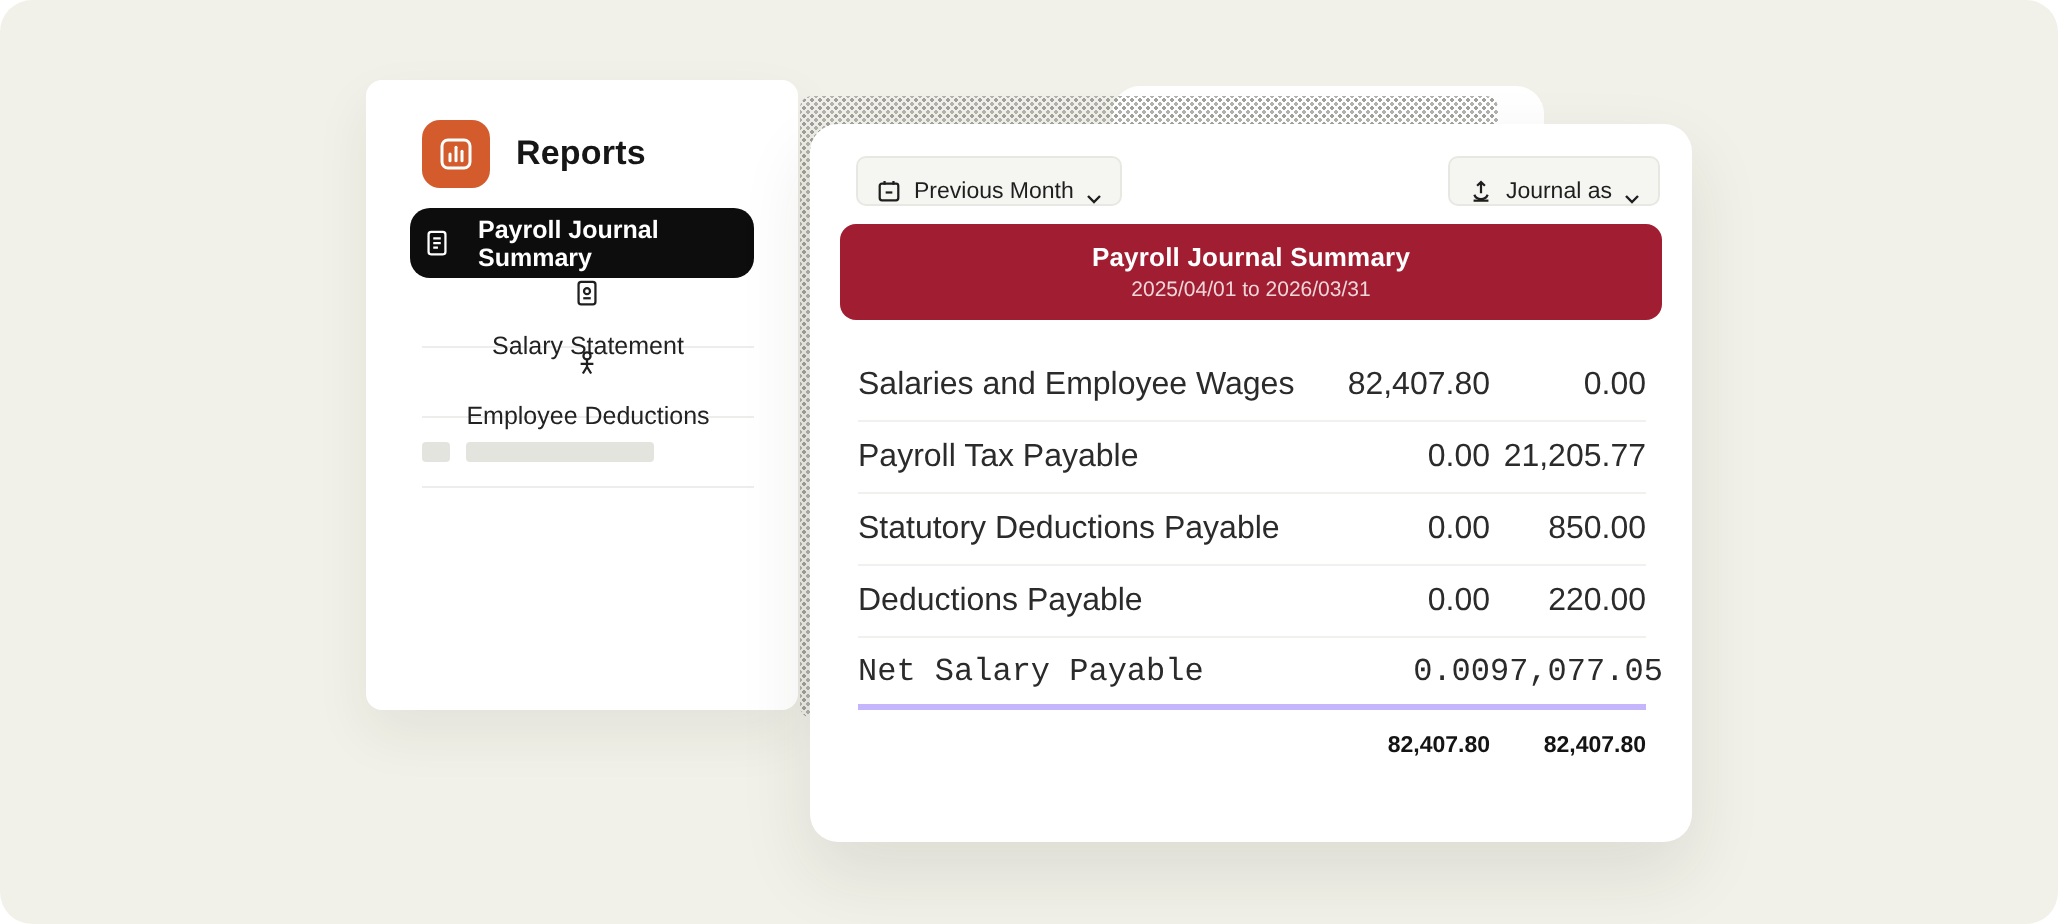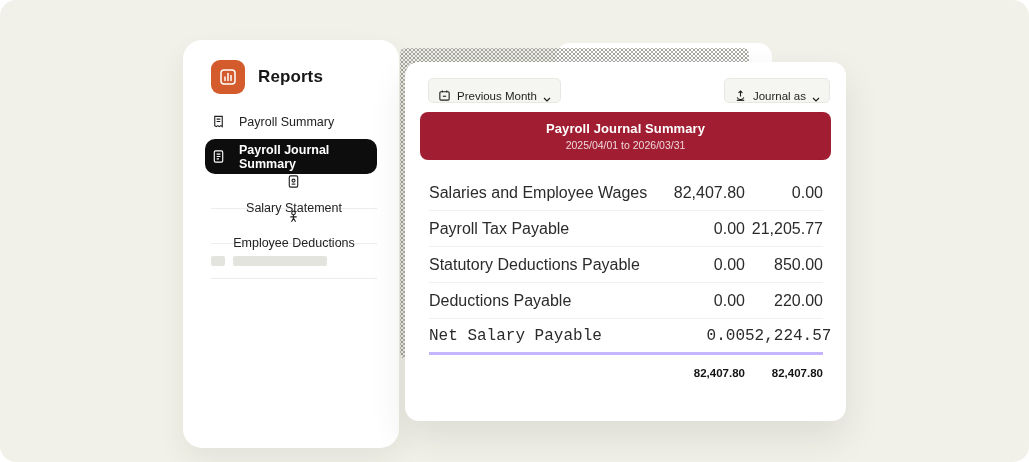--- a/index.html
+++ b/index.html
@@ -8,21 +8,21 @@
 
   
   .card { position:absolute; background:#ffffff; }
   #back-right-card { left:556px; top:43px; width:216px; height:90px; border-radius:14px; }
   #dot-pattern { position:absolute; left:400px; top:48px; width:349px; height:311px; border-radius:6px;
     background-image:
       radial-gradient(circle, #a2a29c 0.9px, transparent 1.05px),
       radial-gradient(circle, #b3b3ad 0.9px, transparent 1.05px);
     background-size:4px 4px, 4px 4px;
     background-position:0 0, 2px 2px; }
-  #sidebar-card { left:183px; top:40px; width:216px; height:408px; border-radius:19px;
+  #sidebar-card { left:183px; top:40px; width:216px; height:315px; border-radius:8px;
     box-shadow:0 12px 28px rgba(40,40,30,.07); }
   #front-card { left:405px; top:62px; width:441px; height:359px; border-radius:14px;
     box-shadow:0 16px 36px rgba(40,40,30,.10); }
 
   
   .sb-header { display:flex; align-items:center; gap:13px; padding:20px 22px 0 28px; }
   .sb-logo { width:34px; height:34px; border-radius:9px; background:var(--orange,#d35b2c);
     display:flex; align-items:center; justify-content:center; flex:0 0 auto; }
   .sb-title { font-size:17px; font-weight:700; color:#161616; letter-spacing:.1px; }
   .sb-menu { list-style:none; margin-top:10px; padding:0 22px 0 28px; }
@@ -73,29 +73,20 @@
         <svg width="20" height="20" viewBox="0 0 20 20" fill="none" stroke="#ffffff" stroke-width="1.5">
           <rect x="3" y="3" width="14" height="14" rx="3"></rect>
           <path d="M7 13.4 V10" stroke-linecap="round"></path>
           <path d="M10 13.4 V6.6" stroke-linecap="round"></path>
           <path d="M13 13.4 V8.6" stroke-linecap="round"></path>
         </svg>
       </div>
       <div class="sb-title">Reports</div>
     </div>
     <ul class="sb-menu" id="sb-menu">
-        <li class="sb-item">
-    <span class="mi-icon">
-            <svg width="15" height="15" viewBox="0 0 16 16" fill="none" stroke="currentColor" stroke-width="1.2">
-              <path d="M4 2.5 H12 V13.5 L10.4 12.4 L8.8 13.5 L7.2 12.4 L5.6 13.5 L4 12.4 Z"></path>
-              <path d="M6 5.5 H10 M6 8 H10"></path>
-            </svg>
-          </span>
-    <span class="mi-label">Payroll Summary</span>
-  </li>
         <li class="sb-item selected">
     <span class="mi-icon">
             <svg width="15" height="15" viewBox="0 0 16 16" fill="none" stroke="currentColor" stroke-width="1.2">
               <rect x="3.5" y="2" width="9" height="12" rx="1.4"></rect>
               <path d="M6 5.5 H10 M6 8 H10 M6 10.5 H8.5"></path>
             </svg>
           </span>
     <span class="mi-label">Payroll Journal Summary</span>
   </li>
         <li class="sb-item divided">
@@ -181,21 +172,21 @@
     <div class="col-credit">850.00</div>
   </div>
           <div class="jr-row jr-data">
     <div class="col-name">Deductions Payable</div>
     <div class="col-debit">0.00</div>
     <div class="col-credit">220.00</div>
   </div>
           <div class="jr-row jr-data last">
     <div class="col-name">Net Salary Payable</div>
     <div class="col-debit">0.00</div>
-    <div class="col-credit">52,224.57</div>
+    <div class="col-credit">97,077.05</div>
   </div>
         </div>
       <div class="jr-row jr-total">
         <div class="col-name"></div>
         <div class="col-debit">82,407.80</div>
         <div class="col-credit">82,407.80</div>
       </div>
     </div>
   </div>
 

